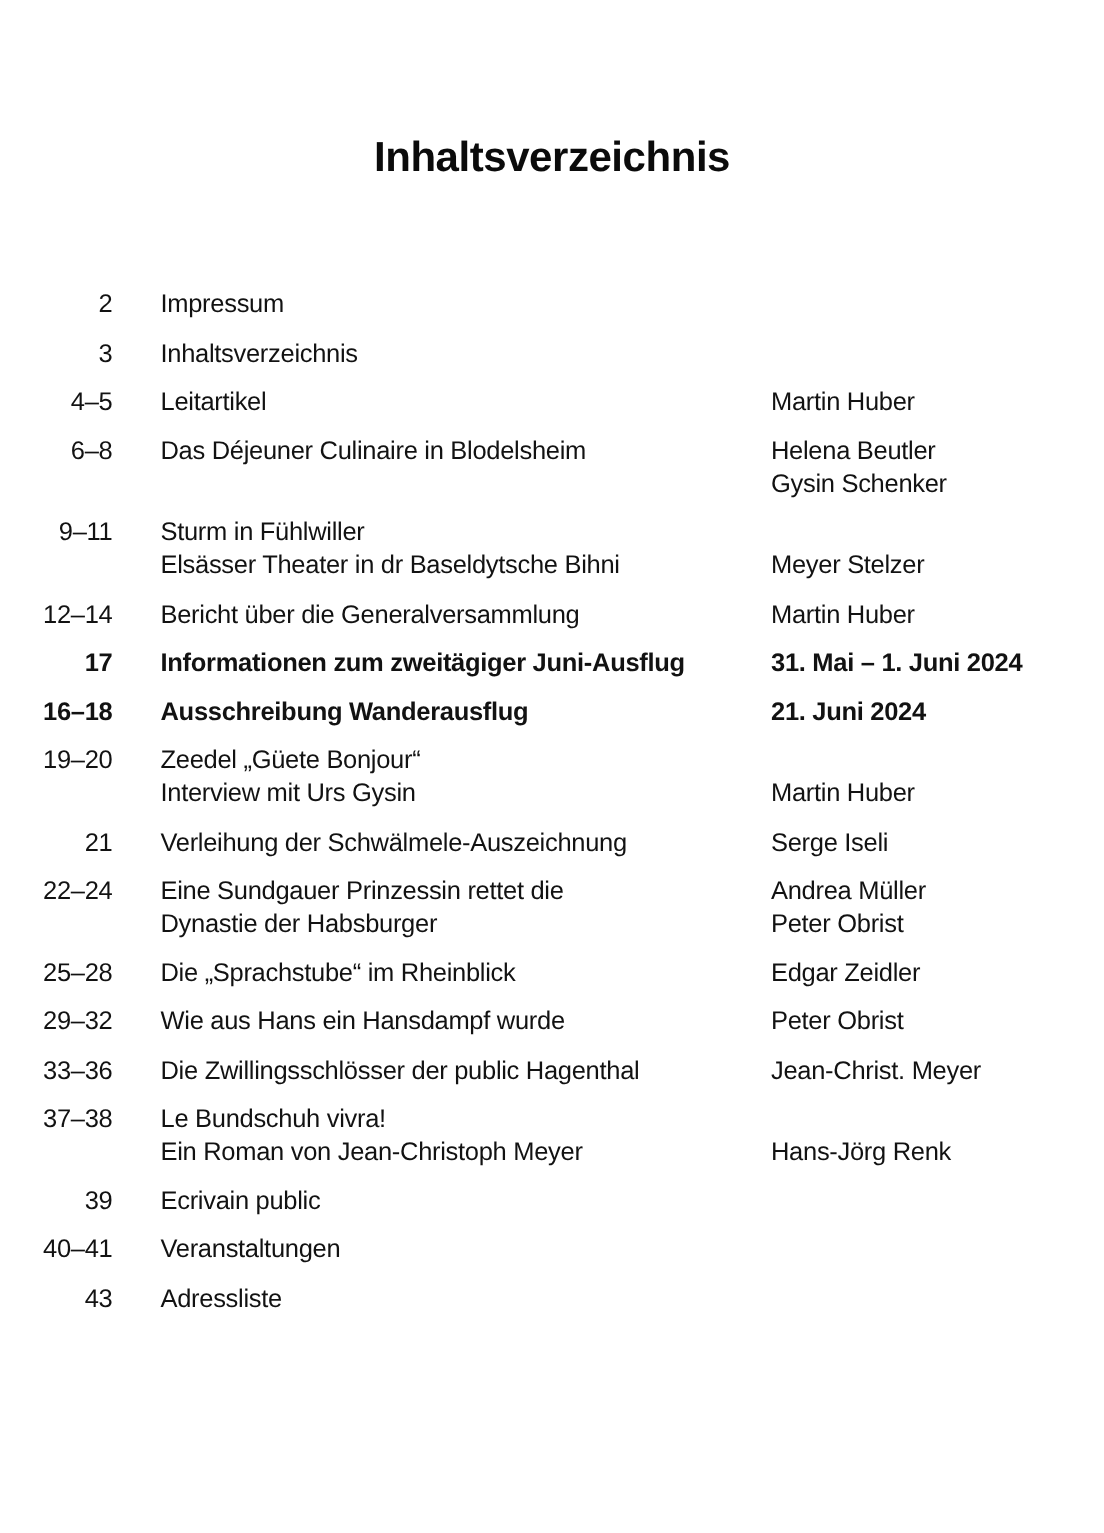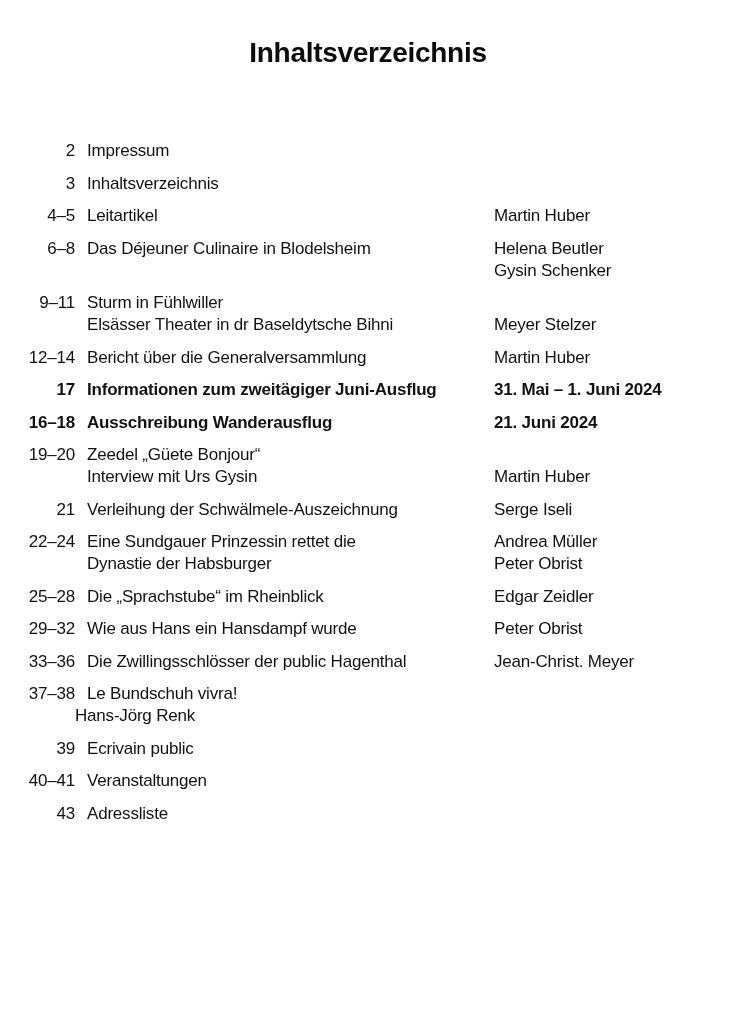--- a/index.html
+++ b/index.html
@@ -11,21 +11,21 @@
     width: 736px;
     height: 1022px;
     font-family: "Liberation Sans", sans-serif;
     color: #121212;
     overflow: hidden;
   }
   .page {
     width: 736px;
     height: 1022px;
     box-sizing: border-box;
-    padding-top: 36px;
+    padding-top: 88px;
   }
   h1.toc-title {
     margin: 0 0 70px 0;
     text-align: center;
     font-size: 28px;
     line-height: 34px;
     font-weight: bold;
     letter-spacing: -0.3px;
     color: #0b0b0b;
   }
@@ -46,21 +46,21 @@
   }
   .pages {
     width: 75px;
     flex: 0 0 75px;
     text-align: right;
     white-space: nowrap;
   }
   .left-text {
     width: 407px;
     flex: 0 0 407px;
-    margin-left: 12px;
+    margin-left: 32px;
     white-space: nowrap;
   }
   .right-text {
     flex: 1 1 auto;
     white-space: nowrap;
   }
 </style>
 </head>
 <body>
 
@@ -187,20 +187,21 @@
   </div>
       </div>
       <div class="entry">
         <div class="line">
     <span class="pages">37–38</span>
     <span class="left-text">Le Bundschuh vivra!</span>
     <span class="right-text"></span>
   </div>
         <div class="line">
     <span class="pages"></span>
+    <span class="left-text">Ein Roman von Jean-Christoph Meyer</span>
     <span class="right-text">Hans-Jörg Renk</span>
   </div>
       </div>
       <div class="entry">
         <div class="line">
     <span class="pages">39</span>
     <span class="left-text">Ecrivain public</span>
     <span class="right-text"></span>
   </div>
       </div>

